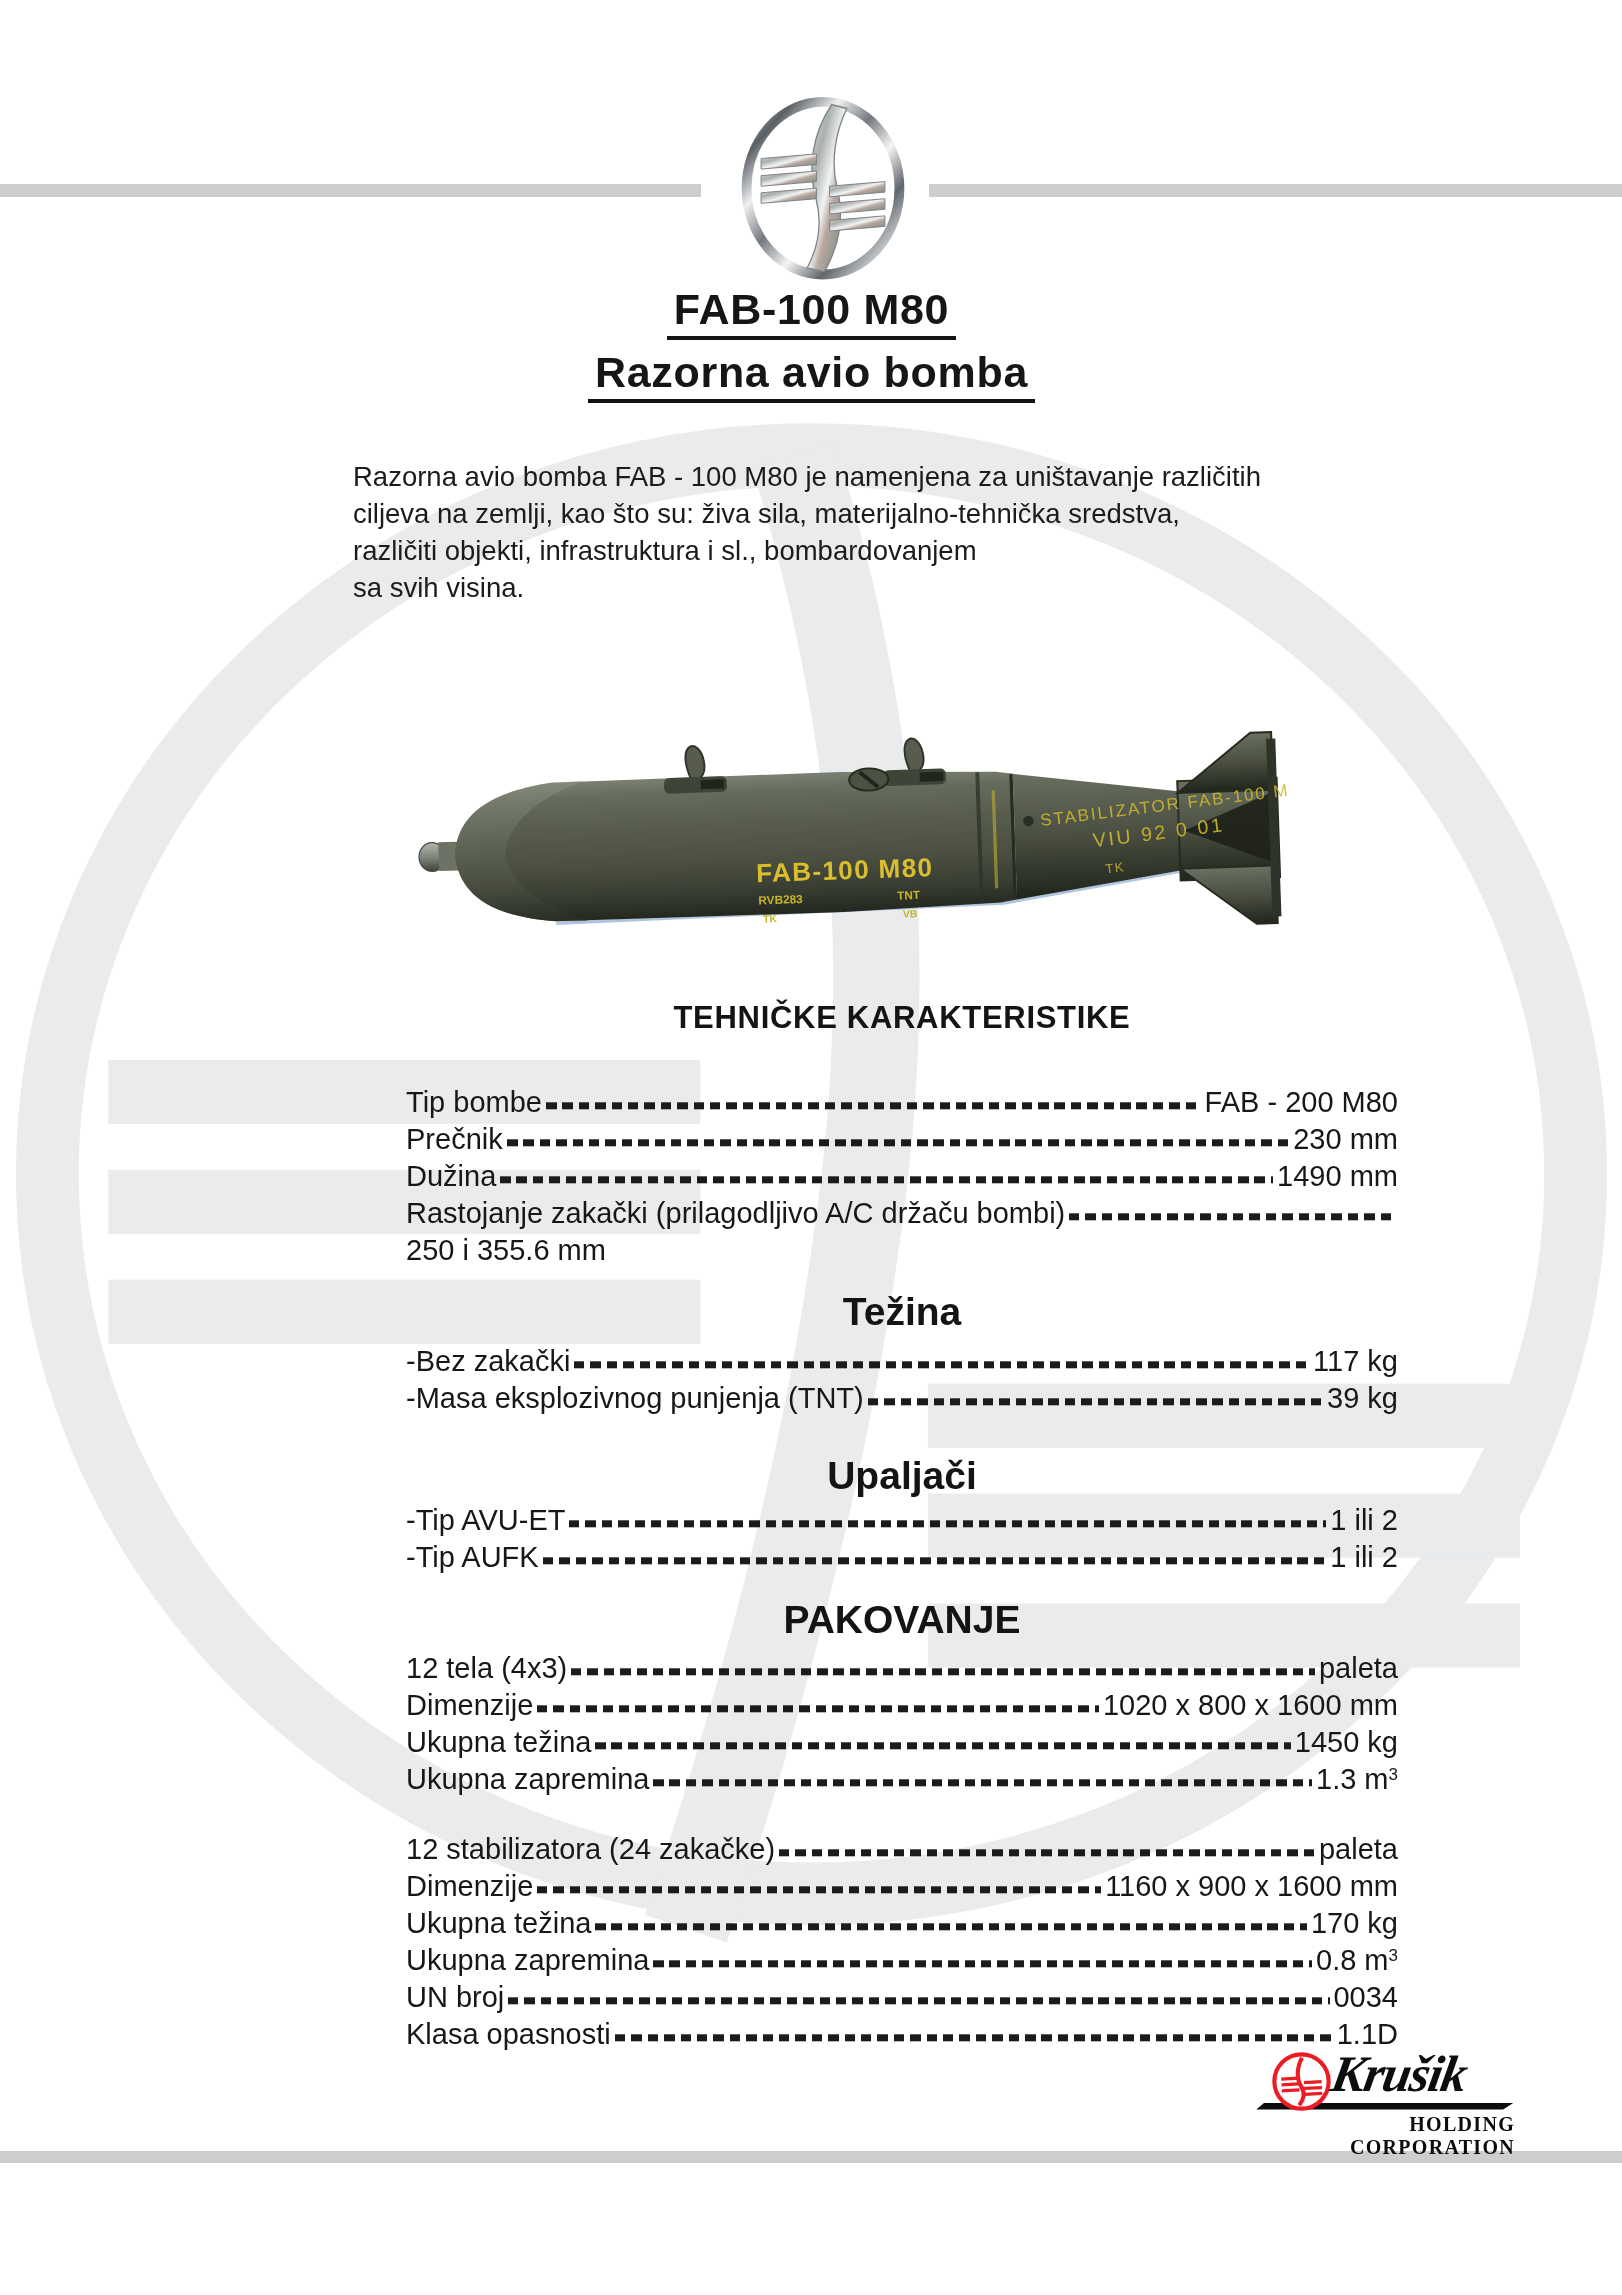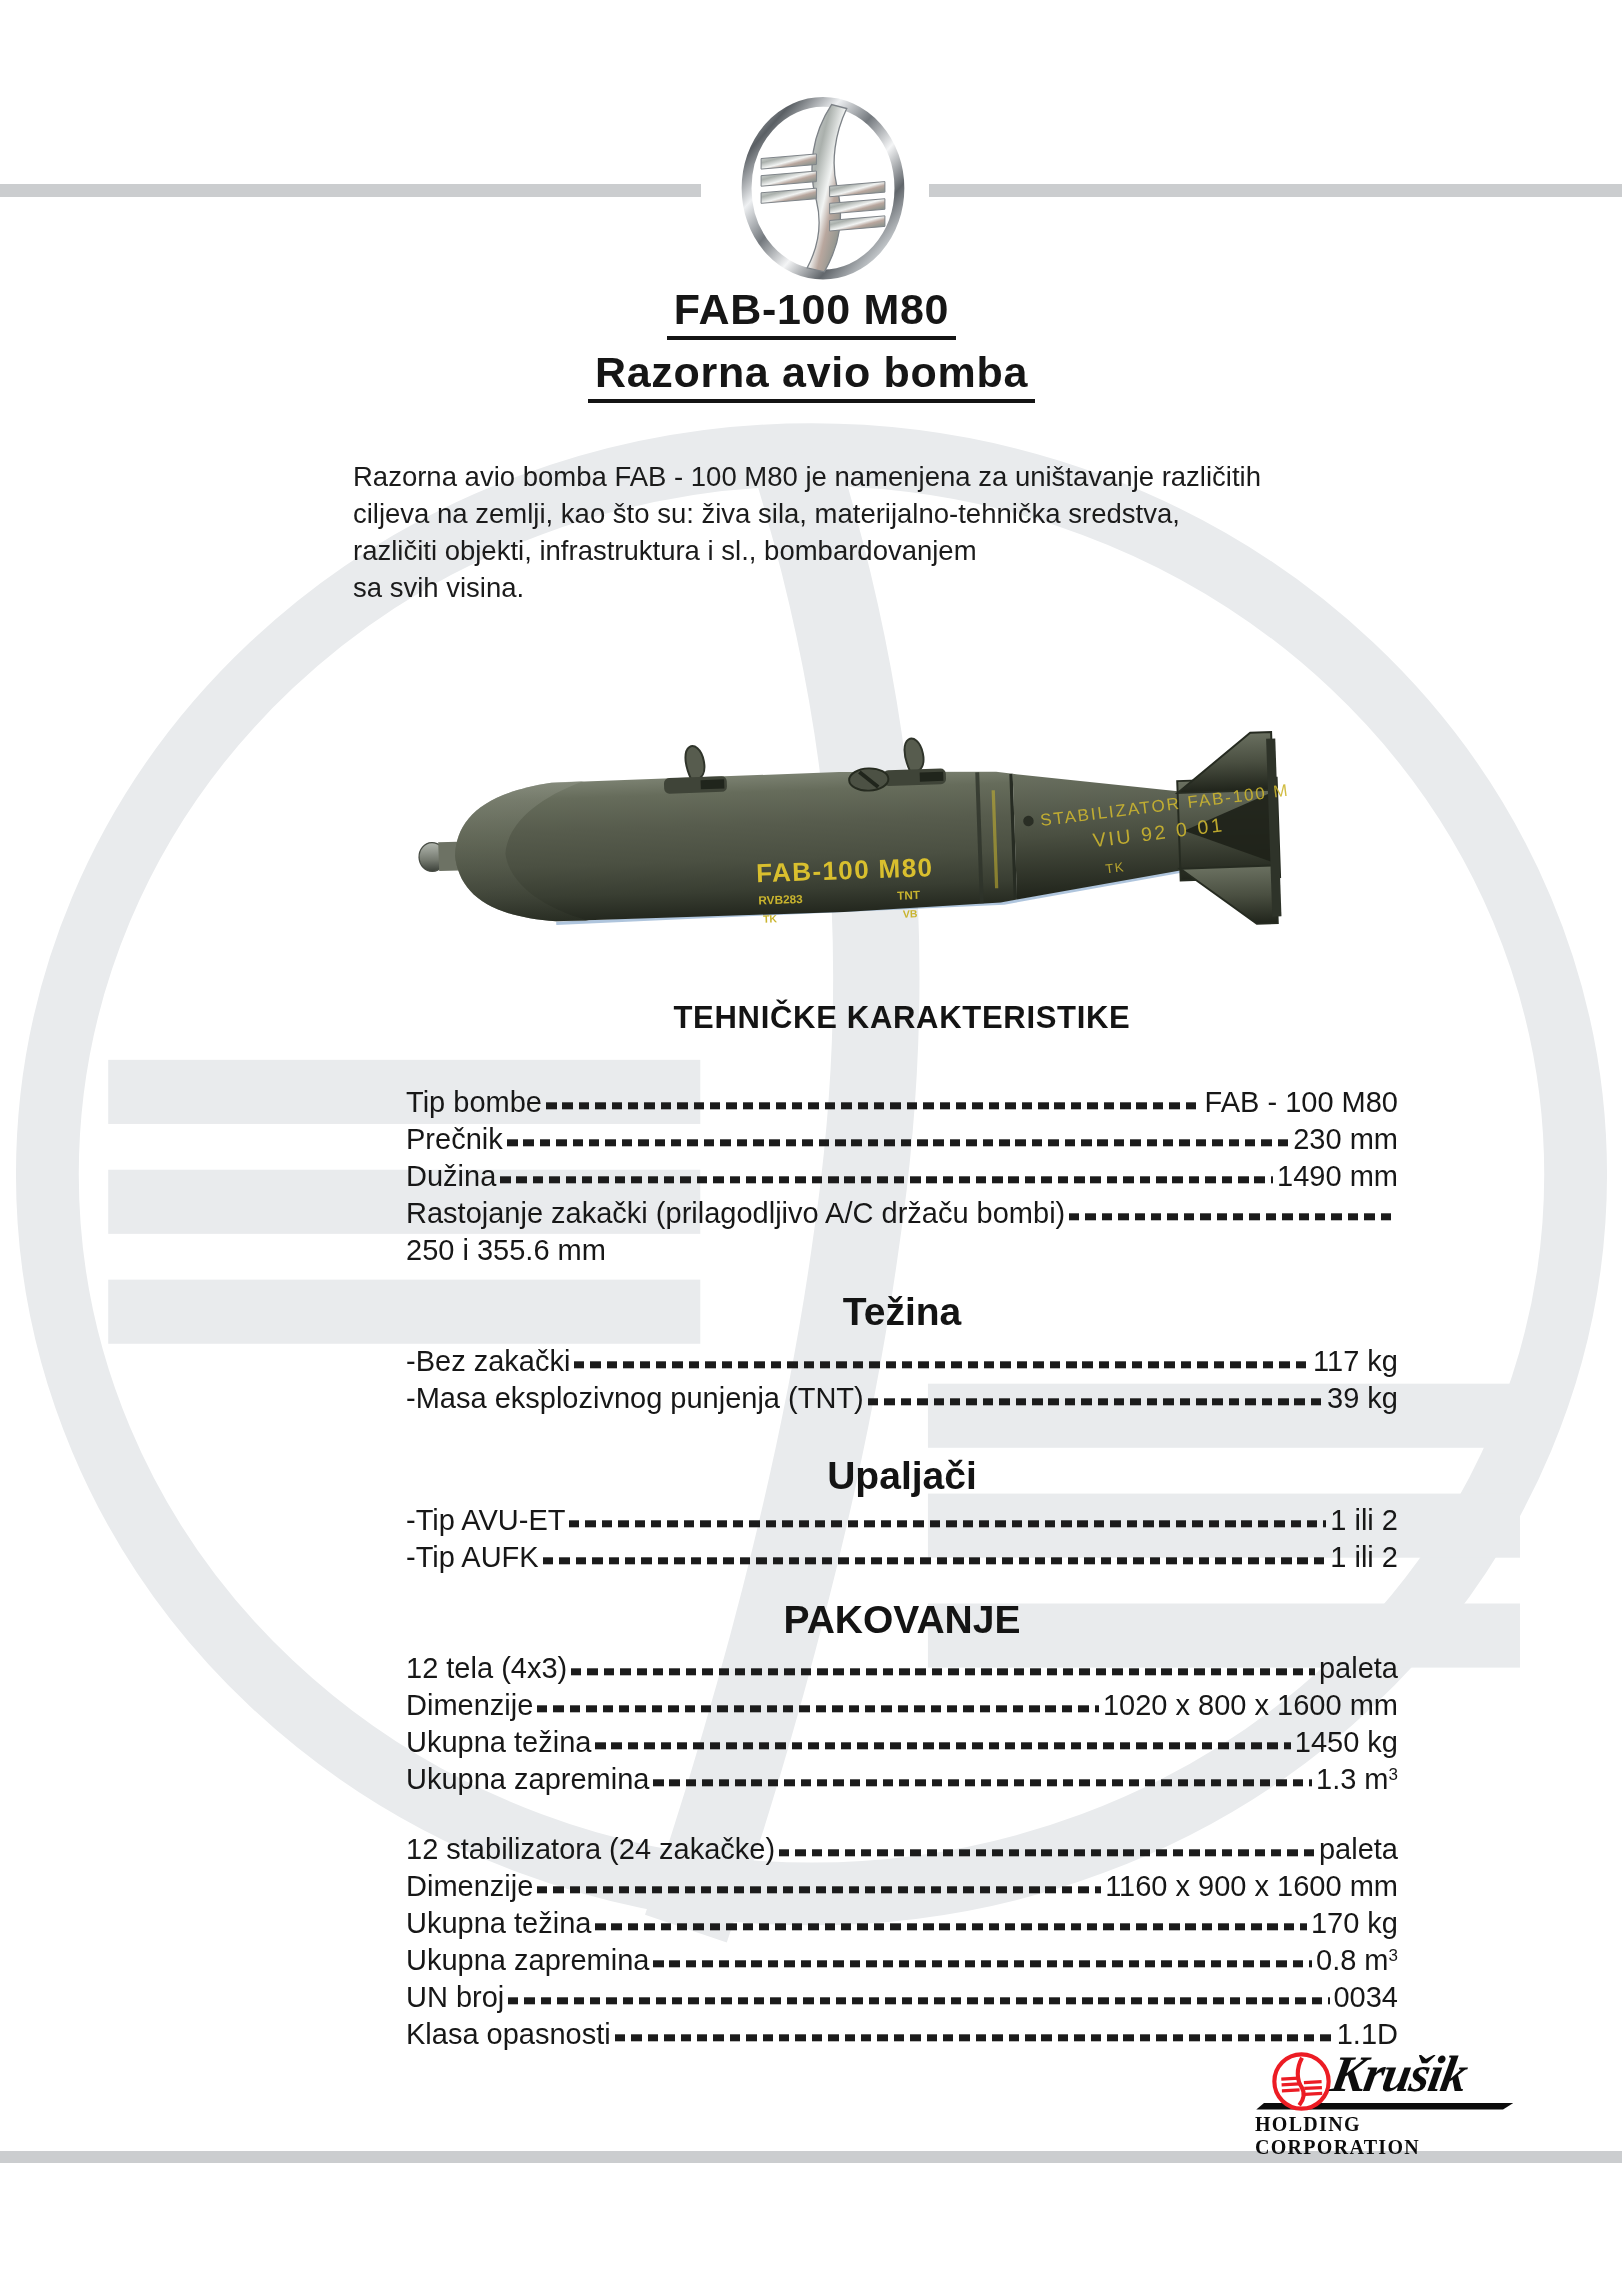--- a/index.html
+++ b/index.html
@@ -61,21 +61,21 @@
     position:absolute;left:1.3px;top:55px;width:257px;height:6.5px;background:#0c0c0c;
     clip-path:polygon(0 100%,3% 0,100% 0,96% 100%);z-index:1;
   }
   .k-emblem{position:absolute;left:17px;top:3.9px;width:59px;height:59px;z-index:2;}
   .k-script{
     position:absolute;left:77px;top:1.3px;z-index:2;
     font-family:"Liberation Serif", serif;font-style:italic;font-weight:bold;
     font-size:51px;line-height:51px;color:#0d0d0d;transform:skewX(-10deg);letter-spacing:-1.3px;
   }
   .k-holding{
-    position:absolute;left:0;top:65px;width:260px;text-align:left;z-index:2;
+    position:absolute;left:0;top:65px;width:260px;text-align:right;z-index:2;
     font-family:"Liberation Serif", serif;font-weight:bold;font-size:20px;
     letter-spacing:1.3px;color:#0c0c0c;
   }
 </style>
 </head>
 <body>
 
 <svg class="watermark" viewBox="0 0 2480 3508" xmlns="http://www.w3.org/2000/svg" aria-hidden="true">
   <ellipse cx="1240" cy="1795" rx="1168" ry="1100" fill="none" stroke="#e9ebed" stroke-width="96"></ellipse>
   <path d="M 1212 695 C 1332 1080, 1374 1460, 1308 1900 C 1258 2262, 1152 2642, 1048 2948" fill="none" stroke="#e9ebed" stroke-width="132"></path>
@@ -215,21 +215,21 @@
     </g>
   </g>
 </svg>
 
 <div class="col h-tech sec-head big">TEHNIČKE KARAKTERISTIKE</div>
 
 <div class="col r-tech">
   <div class="row">
     <span class="lbl">Tip bombe</span>
     <span class="leader"></span>
-    <span class="val">FAB - 100 M80</span>
+    <span class="val">FAB - 200 M80</span>
   </div>
   <div class="row">
     <span class="lbl">Prečnik</span>
     <span class="leader"></span>
     <span class="val">230 mm</span>
   </div>
   <div class="row">
     <span class="lbl">Dužina</span>
     <span class="leader"></span>
     <span class="val">1490 mm</span>

